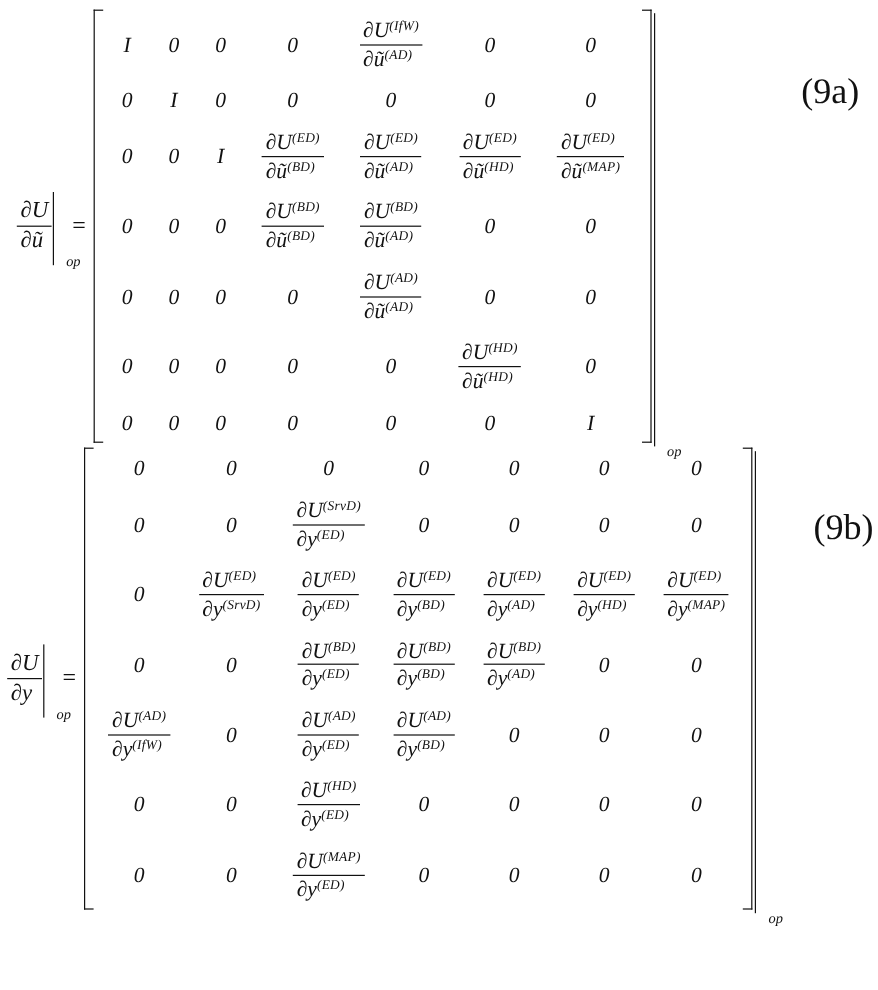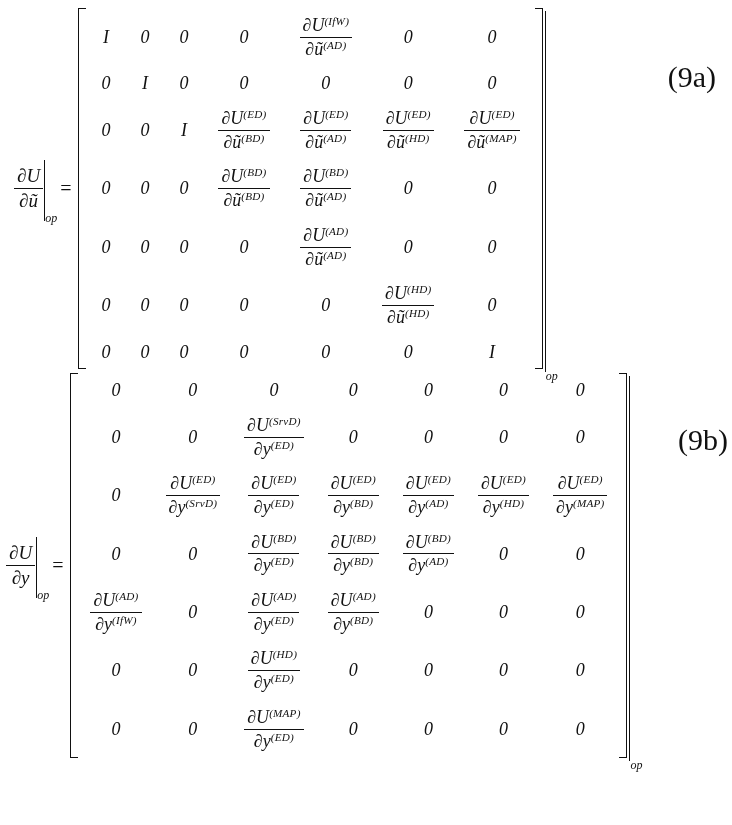--- a/index.html
+++ b/index.html
@@ -28,21 +28,21 @@
     position:relative;
     align-self:stretch;
     width:5px;
     border-left:1.4px solid #111;
     margin:-5px 0 -9px 1px;
   }
   .esub{
     position:absolute;
     font-size:12px;
     line-height:1;
-    left:0;bottom:-3px;
+    left:10px;bottom:-3px;
     white-space:nowrap;
     font-family:Liberation Serif, serif;
   }
   .equals{
     font-style:normal;
     font-size:20px;
     padding:0 7px 0 10px;
   }
 
   
@@ -67,21 +67,21 @@
     vertical-align:middle;
     line-height:1.15;
   }
   .eq-9a .cell{padding:7px 15px;}
   .eq-9b .cell{padding:7px 12px;}
 
   
   .frac{
     display:inline-flex;
     flex-direction:column;
-    align-items:center;
+    align-items:flex-start;
     line-height:1.15;
     vertical-align:middle;
   }
   .fnum{padding:0 3px 1px;white-space:nowrap;}
   .fbar{align-self:stretch;height:0;border-top:1.3px solid #111;}
   .fden{padding:1px 3px 0;white-space:nowrap;}
   .sup{font-size:0.62em;vertical-align:0.52em;letter-spacing:0.02em;}
 
   
   .eq-label{

